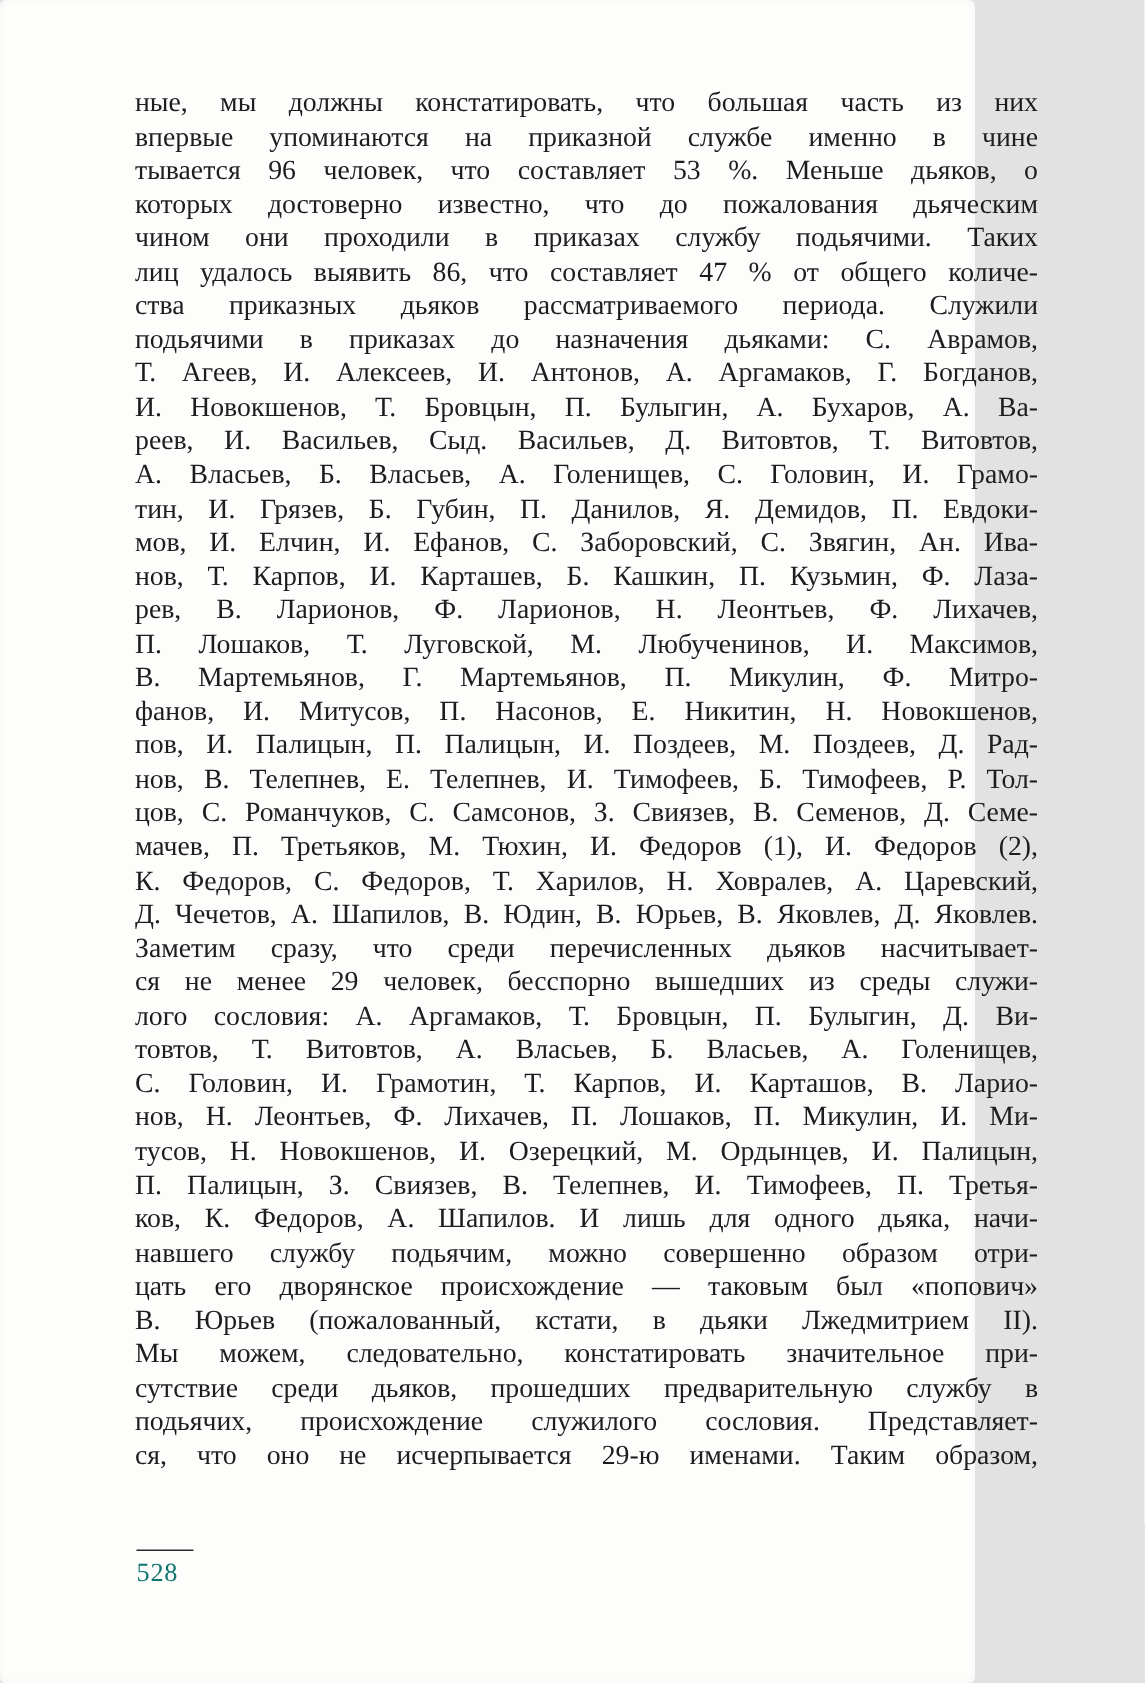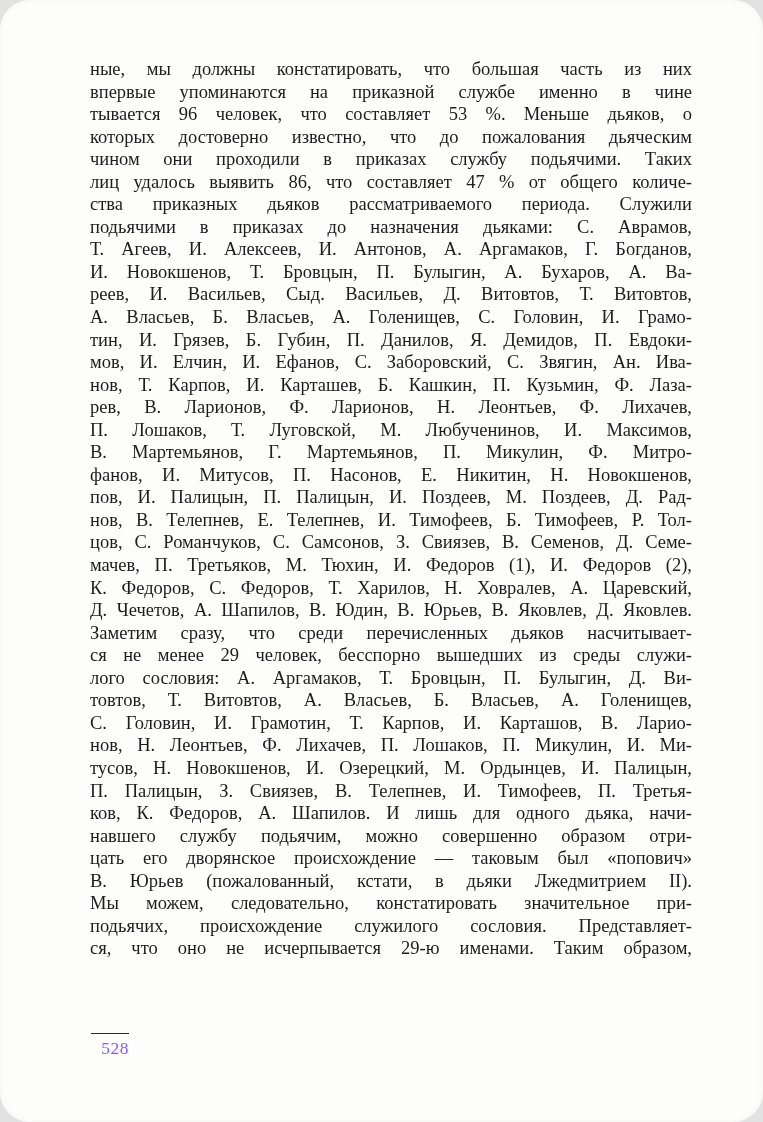--- a/index.html
+++ b/index.html
@@ -10,24 +10,24 @@
     width: 763px;
     height: 1122px;
     background: #e2e2e2;
     position: relative;
     overflow: hidden;
   }
   .page {
     position: absolute;
     left: 0;
     top: 0;
-    width: 763px;
+    width: 650px;
     height: 1122px;
     background: #fdfdfc;
-    border-radius: 30px;
+    border-radius: 4px;
     box-shadow: inset 0 0 6px rgba(0,0,0,0.04);
   }
   .text-block {
     position: absolute;
     left: 90px;
     top: 58px;
     width: 602px;
     font-family: "Liberation Serif", "DejaVu Serif", serif;
     font-size: 18.5px;
     line-height: 22.55px;
@@ -37,22 +37,21 @@
     text-align: justify;
     text-align-last: justify;
     height: 22.55px;
     overflow: hidden;
   }
   .page-footer {
     position: absolute;
     left: 91px;
     top: 1033px;
     font-family: "Liberation Serif", "DejaVu Serif", serif;
-    color: #8b5cf6;
-    text-align: right;
+    color: #0f766e;
   }
   .footer-rule {
     width: 38px;
     height: 0;
     border-top: 1.6px solid #2a2a2a;
     margin-bottom: 4px;
   }
   .footer-num {
     font-size: 17.5px;
     letter-spacing: 0.5px;
@@ -94,20 +93,21 @@
     <div class="ln">товтов, Т. Витовтов, А. Власьев, Б. Власьев, А. Голенищев,</div>
     <div class="ln">С. Головин, И. Грамотин, Т. Карпов, И. Карташов, В. Ларио-</div>
     <div class="ln">нов, Н. Леонтьев, Ф. Лихачев, П. Лошаков, П. Микулин, И. Ми-</div>
     <div class="ln">тусов, Н. Новокшенов, И. Озерецкий, М. Ордынцев, И. Палицын,</div>
     <div class="ln">П. Палицын, З. Свиязев, В. Телепнев, И. Тимофеев, П. Третья-</div>
     <div class="ln">ков, К. Федоров, А. Шапилов. И лишь для одного дьяка, начи-</div>
     <div class="ln">навшего службу подьячим, можно совершенно образом отри-</div>
     <div class="ln">цать его дворянское происхождение — таковым был «попович»</div>
     <div class="ln">В. Юрьев (пожалованный, кстати, в дьяки Лжедмитрием II).</div>
     <div class="ln">Мы можем, следовательно, констатировать значительное при-</div>
+    <div class="ln">сутствие среди дьяков, прошедших предварительную службу в</div>
     <div class="ln">подьячих, происхождение служилого сословия. Представляет-</div>
     <div class="ln">ся, что оно не исчерпывается 29-ю именами. Таким образом,</div>
   </div>
 
   <div class="page-footer">
     <div class="footer-rule"></div>
     <div class="footer-num">528</div>
   </div>
 </div>
 

